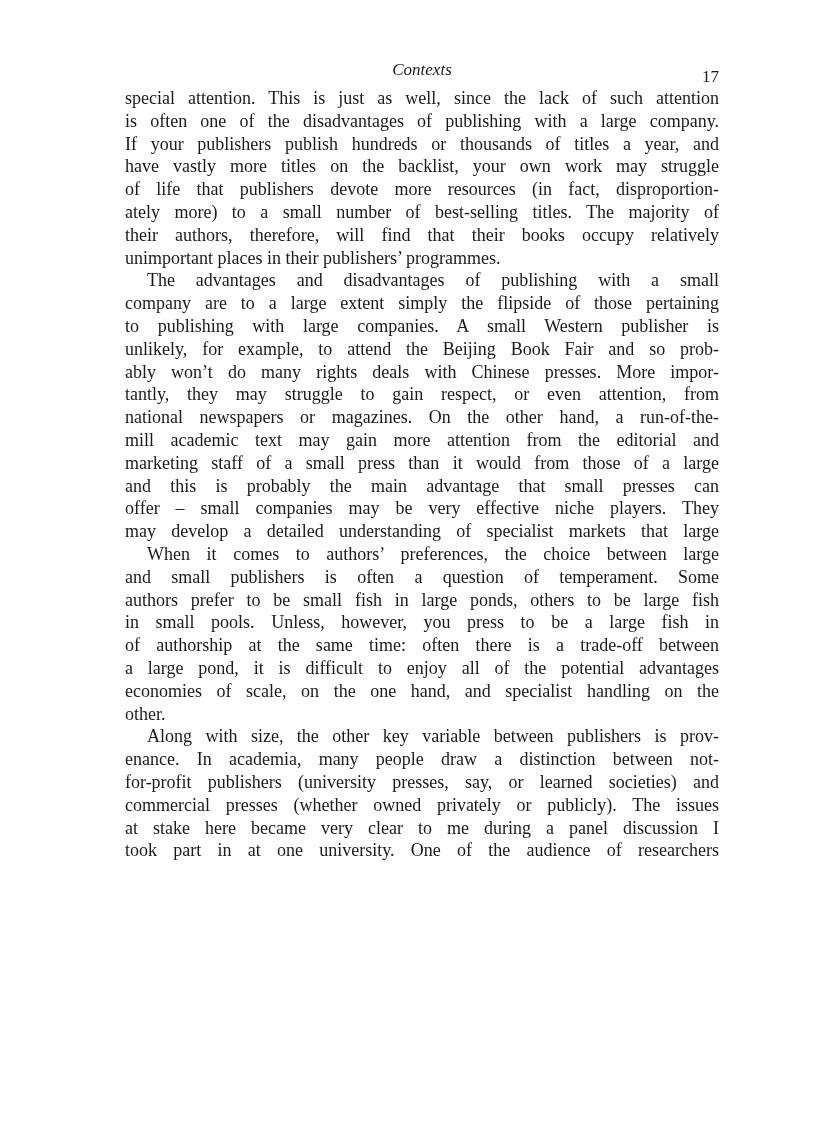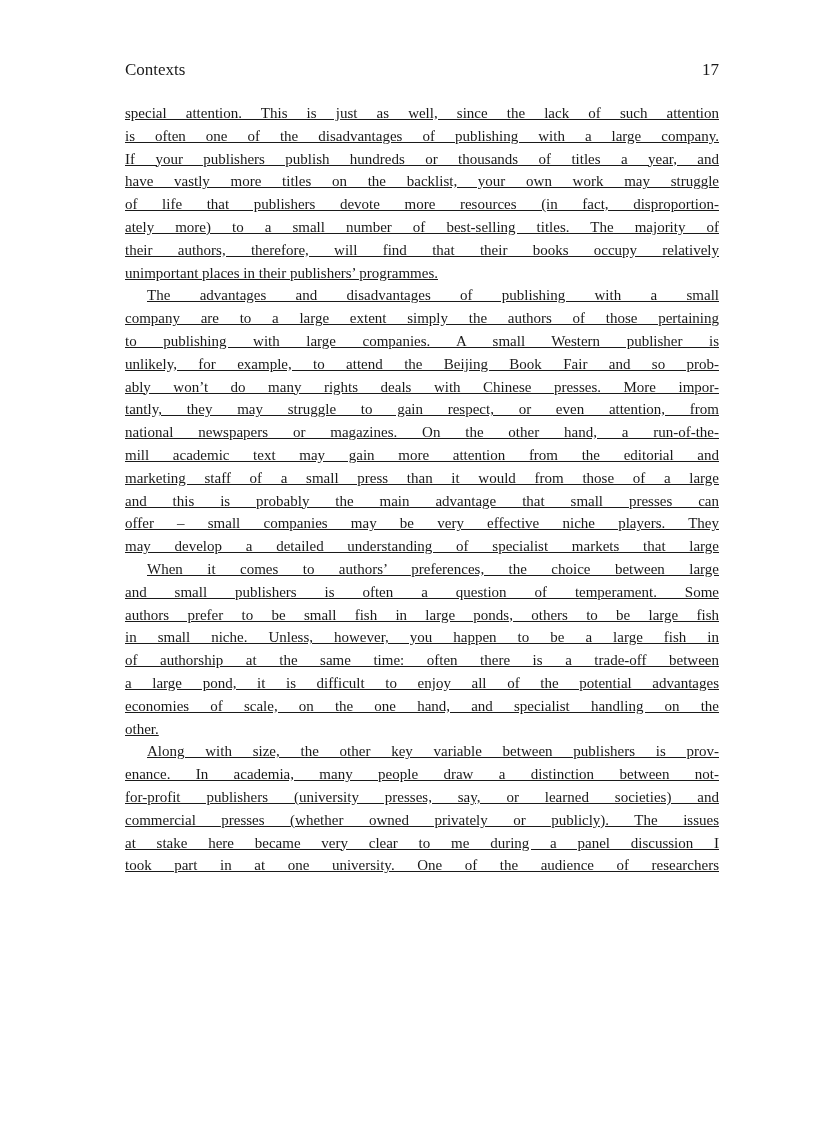--- a/index.html
+++ b/index.html
@@ -24,31 +24,32 @@
     .running-head {
       position: relative;
       height: 24px;
       font-size: 17px;
       line-height: 24px;
     }
     .running-head .title {
       position: absolute;
       left: 0;
       right: 0;
+      text-align: center;
+      font-style: italic;
     }
     .running-head .folio {
       position: absolute;
       right: 0;
-      top: 0;
+      top: 7px;
     }
     .body-text {
-      margin-top: 20px;
-      font-size: 15px;
+      margin-top: 5px;
+      font-size: 18px;
       line-height: 22.8px;
-      text-decoration: underline;
     }
     .body-text .line {
       display: block;
       white-space: nowrap;
       text-align: justify;
       text-align-last: justify;
       height: 22.8px;
     }
     .body-text .line.last {
       text-align-last: left;
@@ -74,38 +75,38 @@
       <span class="line">If your publishers publish hundreds or thousands of titles a year, and</span>
       <span class="line">have vastly more titles on the backlist, your own work may struggle</span>
       <span class="line">of life that publishers devote more resources (in fact, disproportion-</span>
       <span class="line">ately more) to a small number of best-selling titles. The majority of</span>
       <span class="line">their authors, therefore, will find that their books occupy relatively</span>
       <span class="line last">unimportant places in their publishers’ programmes.</span>
     </div>
 
     <div>
       <span class="line indent">The advantages and disadvantages of publishing with a small</span>
-      <span class="line">company are to a large extent simply the authors of those pertaining</span>
+      <span class="line">company are to a large extent simply the flipside of those pertaining</span>
       <span class="line">to publishing with large companies. A small Western publisher is</span>
       <span class="line">unlikely, for example, to attend the Beijing Book Fair and so prob-</span>
       <span class="line">ably won’t do many rights deals with Chinese presses. More impor-</span>
       <span class="line">tantly, they may struggle to gain respect, or even attention, from</span>
       <span class="line">national newspapers or magazines. On the other hand, a run-of-the-</span>
       <span class="line">mill academic text may gain more attention from the editorial and</span>
       <span class="line">marketing staff of a small press than it would from those of a large</span>
       <span class="line">and this is probably the main advantage that small presses can</span>
       <span class="line">offer – small companies may be very effective niche players. They</span>
       <span class="line">may develop a detailed understanding of specialist markets that large</span>
     </div>
 
     <div>
       <span class="line indent">When it comes to authors’ preferences, the choice between large</span>
       <span class="line">and small publishers is often a question of temperament. Some</span>
       <span class="line">authors prefer to be small fish in large ponds, others to be large fish</span>
-      <span class="line">in small niche. Unless, however, you happen to be a large fish in</span>
+      <span class="line">in small pools. Unless, however, you press to be a large fish in</span>
       <span class="line">of authorship at the same time: often there is a trade-off between</span>
       <span class="line">a large pond, it is difficult to enjoy all of the potential advantages</span>
       <span class="line">economies of scale, on the one hand, and specialist handling on the</span>
       <span class="line last">other.</span>
     </div>
 
     <div>
       <span class="line indent">Along with size, the other key variable between publishers is prov-</span>
       <span class="line">enance. In academia, many people draw a distinction between not-</span>
       <span class="line">for-profit publishers (university presses, say, or learned societies) and</span>

